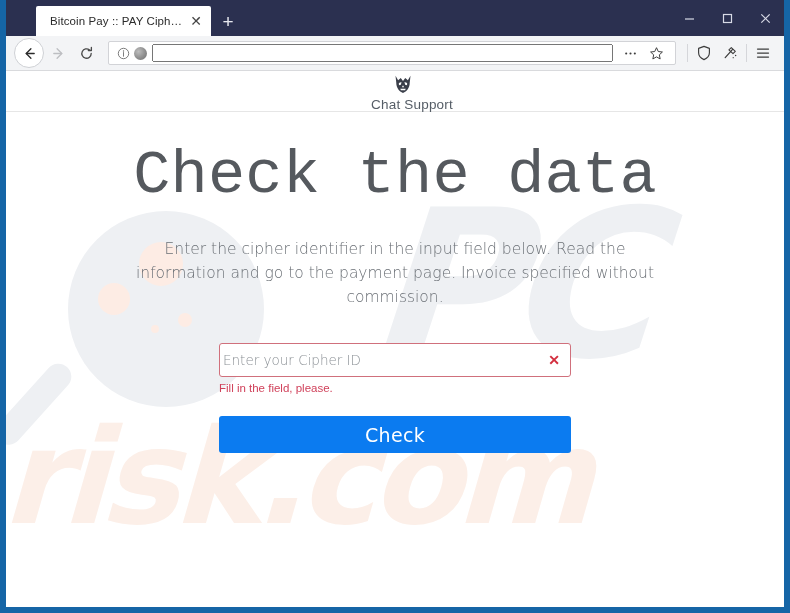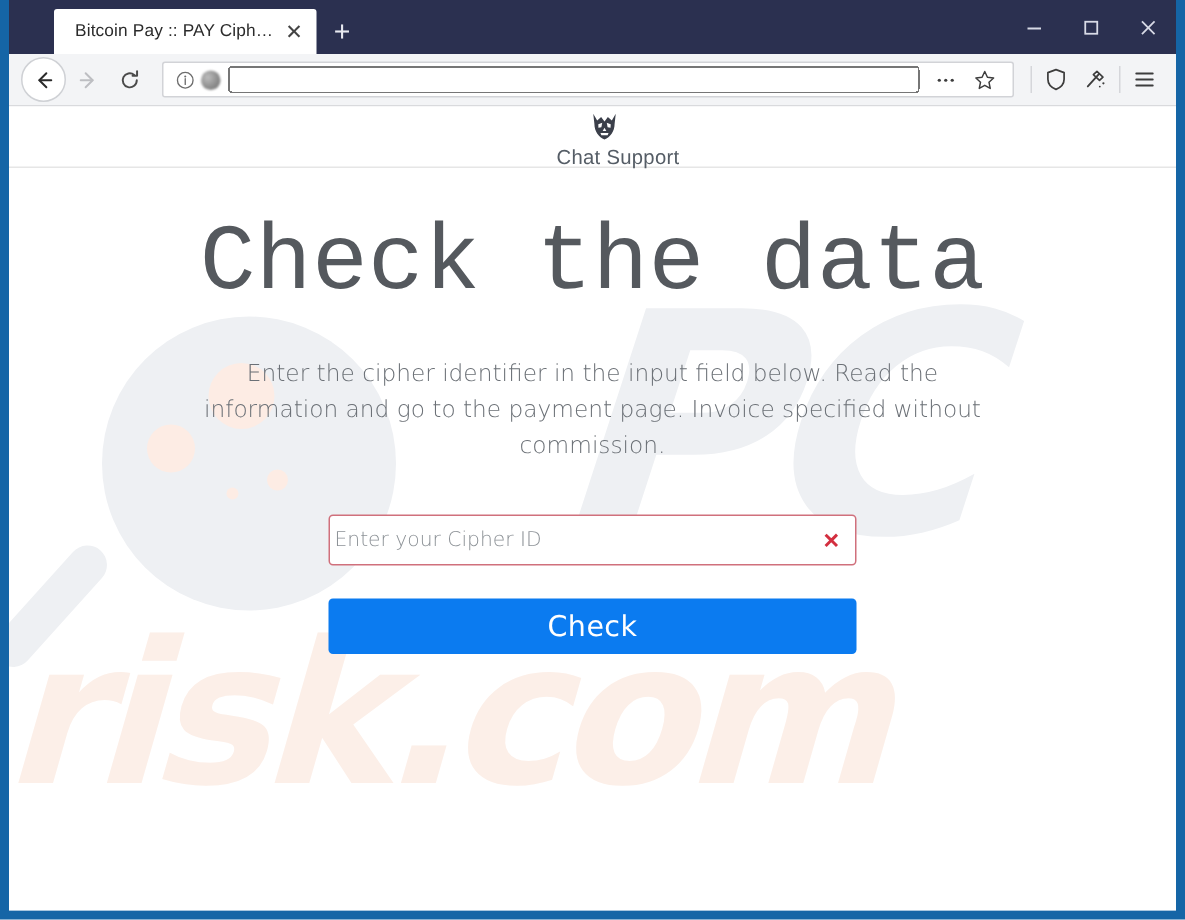--- a/index.html
+++ b/index.html
@@ -486,20 +486,21 @@
         <h1 class="headline">Check the data</h1>
         <p class="subtext">Enter the cipher identifier in the input field below. Read the information and go to the payment page. Invoice specified without commission.</p>
 
         <div class="form-block">
 
           <div class="input-wrap">
             <input class="cipher-input" type="text" placeholder="Enter your Cipher ID" style="">
             <span class="invalid-x">✕</span>
           </div>
 
+          <div class="error-msg">Fill in the field, please.</div>
         </div>
 
         <button class="check-btn">Check</button>
       </div>
 
     </div>
   </div>
 </div>
 
 </body></html>

